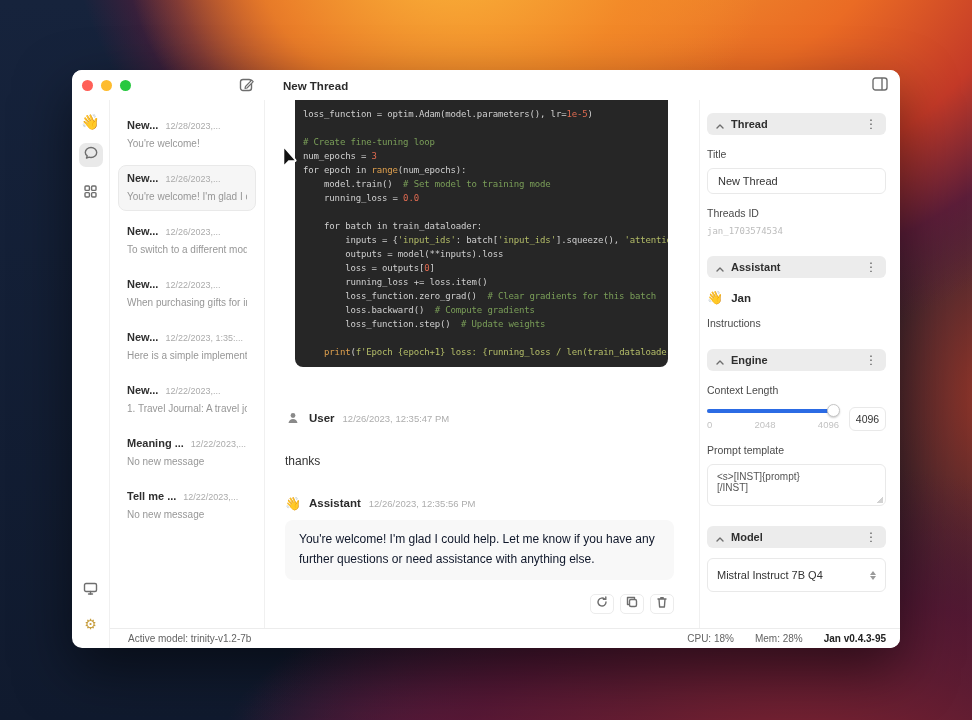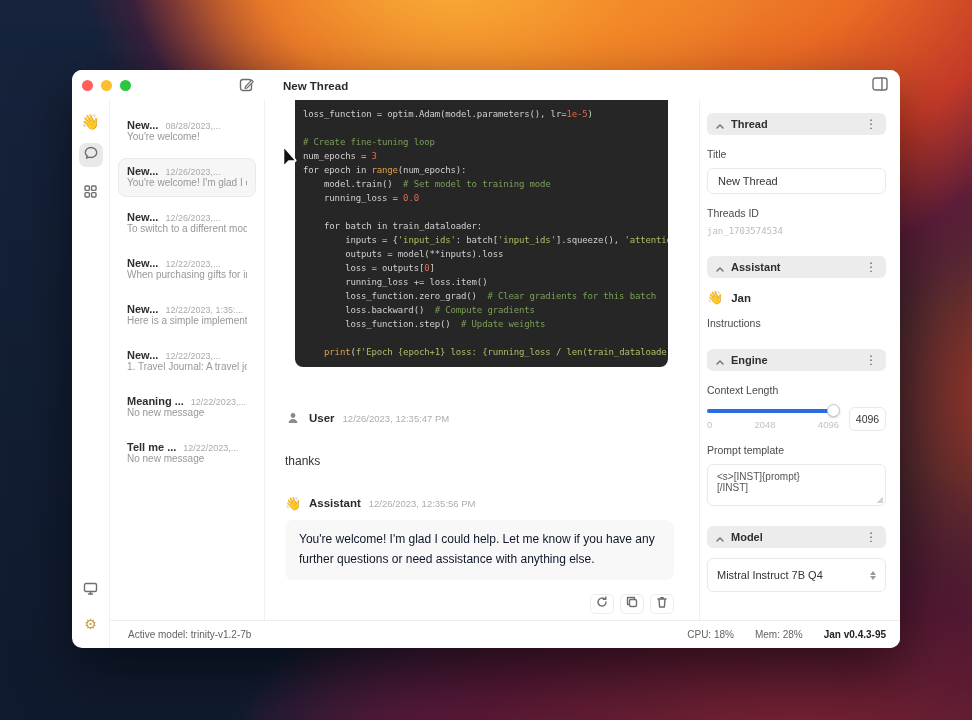--- a/index.html
+++ b/index.html
@@ -38,21 +38,21 @@
   .rail-bottom { margin-top:auto; display:flex; flex-direction:column; align-items:center; gap:10px; margin-bottom:12px; }
 
   
   .sidebar { position:absolute; left:38px; top:30px; bottom:18px; width:155px;
     border-right:1px solid #f0f0f0; padding:12px 8px; overflow:hidden; }
   .thread-item { padding:6px 8px 8px; margin-bottom:7px; border:1px solid transparent; border-radius:8px; }
   .thread-item.selected { background:#f6f6f6; border-color:#e9e9e9; }
   .thread-top { display:flex; align-items:baseline; gap:7px; white-space:nowrap; overflow:hidden; }
   .thread-title { font-size:11px; font-weight:bold; color:#2f2f2f; }
   .thread-date { font-size:9px; color:#ababab; overflow:hidden; text-overflow:ellipsis; }
-  .thread-preview { margin-top:0; font-size:10px; color:#979797; white-space:nowrap; overflow:hidden; }
+  .thread-preview { margin-top:7px; font-size:10px; color:#979797; white-space:nowrap; overflow:hidden; }
 
   
   .main { position:absolute; left:193px; top:30px; bottom:18px; width:435px; border-right:1px solid #f0f0f0; overflow:hidden; }
   .code-block { margin-left:30px; width:373px; height:267px; background:#262626; border-radius:0 0 8px 8px;
     padding:7px 8px; font-family:"DejaVu Sans Mono", monospace; font-size:9px; letter-spacing:-0.15px;
     line-height:14px; white-space:pre; overflow:hidden; }
   .msg { margin:0 25px 0 20px; }
   .msg-header { display:flex; align-items:center; gap:8px; }
   .avatar { width:16px; height:16px; display:flex; align-items:center; justify-content:center; font-size:13px; line-height:1; }
   .role { font-size:11.5px; font-weight:bold; color:#2b2b2b; }
@@ -98,21 +98,21 @@
     align-items:center; justify-content:center; font-size:10.5px; color:#333; }
   .select { margin-top:10px; height:25px; border:1px solid #e9e9e9; border-radius:6px; display:flex;
     align-items:center; padding:16px 9px; cursor:pointer; }
   .select-label { font-size:11px; color:#333; }
   .updown { margin-left:auto; display:flex; flex-direction:column; gap:1px; align-items:center; }
   .updown i { display:block; width:0; height:0; border-left:3px solid transparent; border-right:3px solid transparent; }
   .updown .up { border-bottom:4px solid #9a9a9a; }
   .updown .down { border-top:4px solid #9a9a9a; }
 
   
-  .statusbar { position:absolute; left:38px; right:0; bottom:0; height:28px; background:#fff;
+  .statusbar { position:absolute; left:38px; right:0; bottom:0; height:20px; background:#fff;
     border-top:1px solid #ececec; display:flex; align-items:center; padding:0 14px 0 18px;
     font-size:10px; color:#636363; }
   .status-right { margin-left:auto; display:flex; gap:21px; align-items:center; }
   .status-version { font-weight:bold; color:#222; }
 
   .cursor { position:absolute; left:279px; top:146px; z-index:50; pointer-events:none; }
 
   svg .st { stroke:#6e6e6e; stroke-width:1.4; fill:none; stroke-linecap:round; stroke-linejoin:round; }
 </style>
 </head>
@@ -178,21 +178,21 @@
         <span style="color:#c79e3f;font-size:14px;line-height:1;">⚙</span>
       </div>
     </div>
   </div>
 
   <div class="sidebar">
     <div>
         <div class="thread-item">
           <div class="thread-top">
             <span class="thread-title">New...</span>
-            <span class="thread-date">08/28/2023,...</span>
+            <span class="thread-date">12/28/2023,...</span>
           </div>
           <div class="thread-preview">You're welcome!</div>
         </div>
         <div class="thread-item selected">
           <div class="thread-top">
             <span class="thread-title">New...</span>
             <span class="thread-date">12/26/2023,...</span>
           </div>
           <div class="thread-preview">You're welcome! I'm glad I cou...</div>
         </div>

